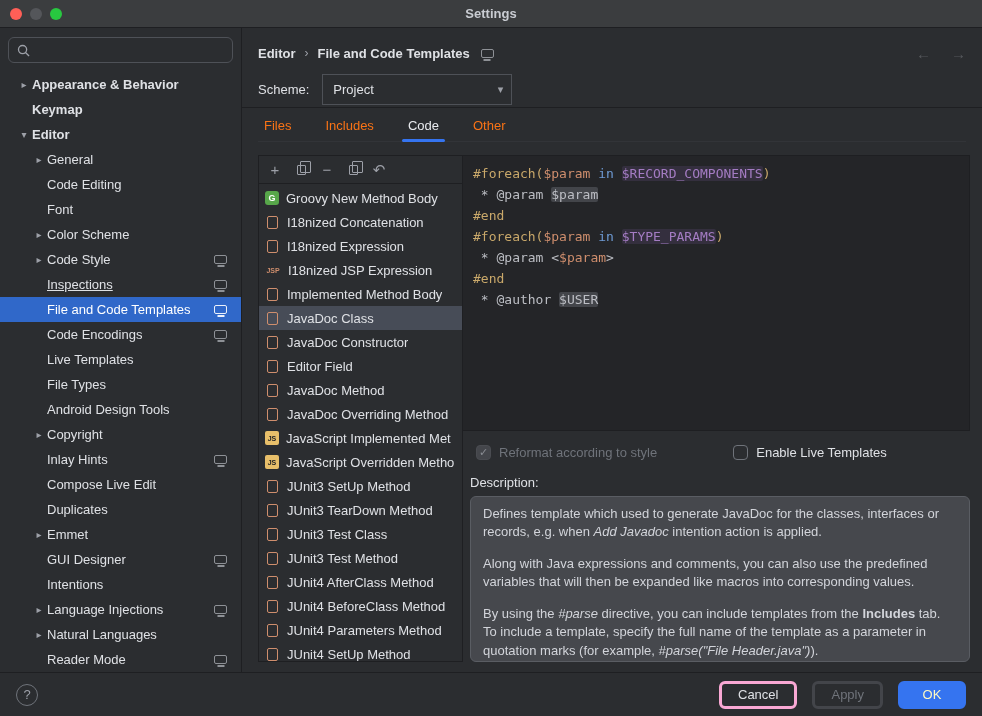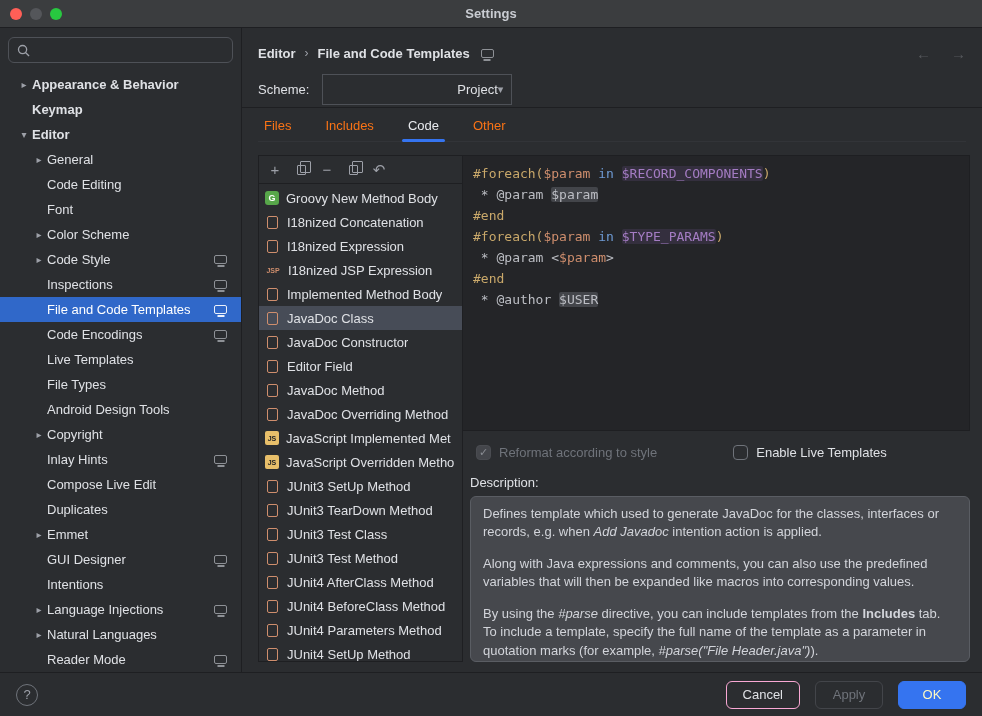--- a/index.html
+++ b/index.html
@@ -48,21 +48,21 @@
   .main { flex:1; position:relative; min-width:0; }
   .breadcrumb-row { position:absolute; top:12px; left:16px; right:16px; height:26px;
                     display:flex; align-items:center; gap:9px; }
   .crumb { font-weight:bold; }
   .crumb-sep { color:#9da0a8; font-size:12px; }
   .bc-screen { margin-left:2px; }
   .nav-arrows { margin-left:auto; display:flex; gap:20px; color:#56585c; font-size:15px; }
 
   .scheme-row { position:absolute; top:47px; left:16px; height:28px; display:flex; align-items:center; gap:13px; }
   .select { width:190px; height:31px; border:1px solid #4e5157; border-radius:0;
-            display:flex; align-items:center; justify-content:flex-end; padding:0 8px 0 10px; }
+            display:flex; align-items:center; justify-content:space-between; padding:0 8px 0 10px; }
   .dd-chevron { color:#9da0a8; font-size:11px; }
 
   .hsep { position:absolute; top:79px; left:0; right:0; height:1px; background:#1e1f22; }
 
   .tabs { position:absolute; top:82px; left:16px; right:16px; height:32px; display:flex;
           align-items:stretch; border-bottom:1px solid #323438; }
   .tab { display:flex; align-items:center; padding:0 6px; margin-right:22px; color:#f97316; position:relative; cursor:default; }
   .tab.active { color:#e9ebef; }
   .tab.active::after { content:''; position:absolute; left:0; right:0; bottom:-1px; height:3px;
                        background:#3574f0; border-radius:2px; }
@@ -116,21 +116,21 @@
   .desc-para:last-child { margin-bottom:0; }
   .it { font-style:italic; }
   .bd { font-weight:bold; }
 
   
   .footer { height:44px; flex:none; border-top:1px solid #1e1f22; display:flex; align-items:center;
             padding:0 16px; gap:15px; background:#2b2d30; }
   .help { width:22px; height:22px; border:1px solid #6f737a; border-radius:50%; color:#9da0a8;
           display:flex; align-items:center; justify-content:center; margin-right:auto; }
   .btn { height:28px; min-width:68px; padding:0 16px; border-radius:6px; background:transparent;
-         border:1px solid #f9a8d4; color:#dfe1e5; font:inherit; }
+         border:3px solid #f9a8d4; color:#dfe1e5; font:inherit; }
   .btn.disabled { border-color:#43454a; color:#6f737a; }
   .btn.primary { background:#3574f0; border-color:#3574f0; color:#fef9c3; }
 </style>
 </head>
 <body>
 
 <div class="window">
 
   <div class="titlebar">
     <div class="traffic">
@@ -177,21 +177,21 @@
           </div>
           <div class="tree-row" style="padding-left: 31px;">
             <span class="chevron">▸</span>
             <span class="tree-label">Color Scheme</span>
           </div>
           <div class="tree-row" style="padding-left: 31px;">
             <span class="chevron">▸</span>
             <span class="tree-label">Code Style</span>
             <span class="screen-icon"></span>
           </div>
-          <div class="tree-row" style="padding-left: 31px;">
+          <div class="tree-row" style="padding-left: 31px; text-decoration: underline;">
             <span class="chevron"></span>
             <span class="tree-label">Inspections</span>
             <span class="screen-icon"></span>
           </div>
           <div class="tree-row selected" style="padding-left: 31px;">
             <span class="chevron"></span>
             <span class="tree-label">File and Code Templates</span>
             <span class="screen-icon"></span>
           </div>
           <div class="tree-row" style="padding-left: 31px;">

